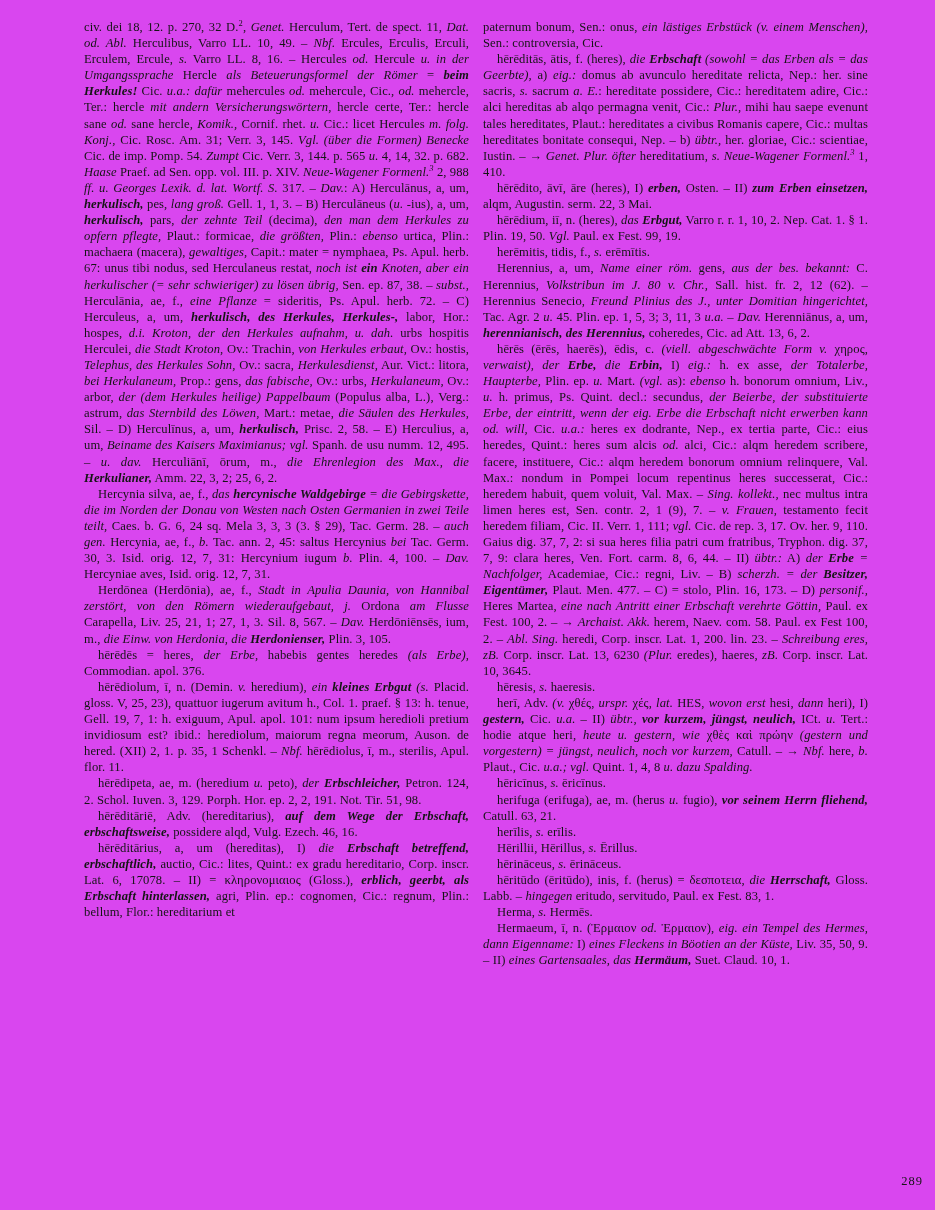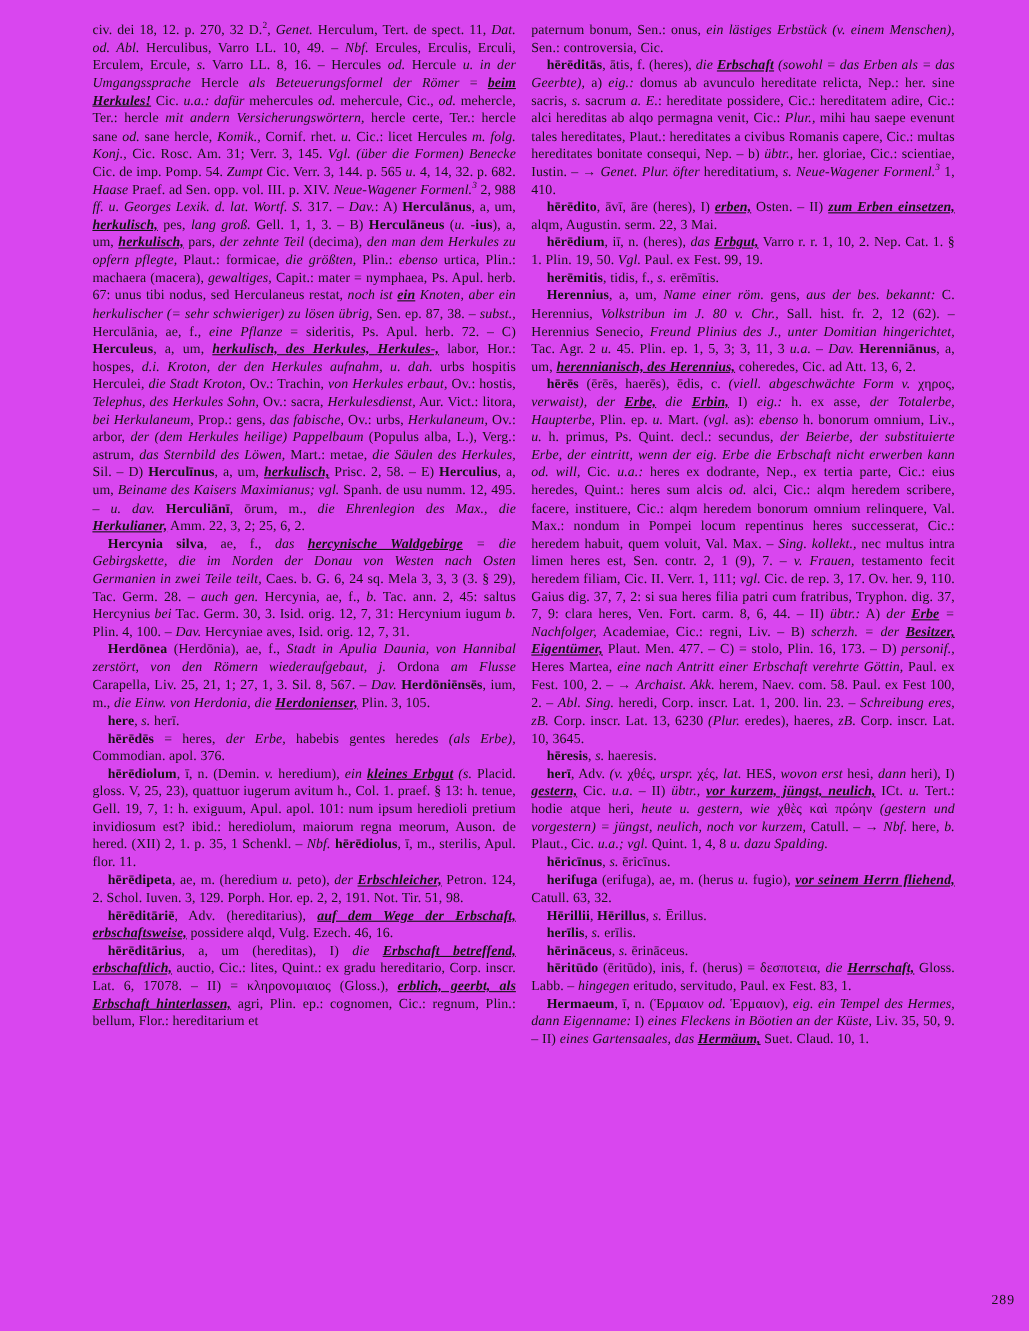--- a/index.html
+++ b/index.html
@@ -21,61 +21,61 @@
     width: 385px;
     font-size: 12.6px;
     line-height: 16.1px;
     text-align: justify;
     letter-spacing: 0.1px;
   }
   p.entry { margin: 0; text-indent: 14px; }
   p.entry.cont { text-indent: 0; }
   .s-n { font-style: normal; font-weight: normal; }
   .s-i { font-style: italic; }
-  .s-b { font-weight: bold; }
-  .s-bi { font-weight: bold; font-style: italic; text-decoration: underline; }
+  .s-b { font-weight: normal; }
+  .s-bi { font-weight: bold; font-style: italic; }
   .s-sup { vertical-align: super; font-size: 8.5px; line-height: 0; }
   .s-isup { vertical-align: super; font-size: 8.5px; line-height: 0; font-style: italic; }
   .page-number {
     position: absolute;
     top: 1174px;
     right: 12px;
     font-size: 12.5px;
     letter-spacing: 1px;
   }
 </style>
 </head>
 <body>
 
 <div class="page">
   <div class="columns">
     <div class="column">
         <p class="entry cont"><span class="s-n">civ. dei 18, 12. p. 270, 32 D.</span><span class="s-sup">2</span><span class="s-n">, </span><span class="s-i">Genet.</span><span class="s-n"> Herculum, Tert. de spect. 11, </span><span class="s-i">Dat. od. Abl.</span><span class="s-n"> Herculibus, Varro LL. 10, 49. – </span><span class="s-i">Nbf.</span><span class="s-n"> Ercules, Erculis, Erculi, Erculem, Ercule, </span><span class="s-i">s.</span><span class="s-n"> Varro LL. 8, 16. – Hercules </span><span class="s-i">od.</span><span class="s-n"> Hercule </span><span class="s-i">u. in der Umgangssprache</span><span class="s-n"> Hercle </span><span class="s-i">als Beteuerungsformel der Römer</span><span class="s-n"> = </span><span class="s-bi">beim Herkules!</span><span class="s-n"> Cic. </span><span class="s-i">u.a.: dafür</span><span class="s-n"> mehercules </span><span class="s-i">od.</span><span class="s-n"> mehercule, Cic., </span><span class="s-i">od.</span><span class="s-n"> mehercle, Ter.: hercle </span><span class="s-i">mit andern Versicherungswörtern,</span><span class="s-n"> hercle certe, Ter.: hercle sane </span><span class="s-i">od.</span><span class="s-n"> sane hercle, </span><span class="s-i">Komik.,</span><span class="s-n"> Cornif. rhet. </span><span class="s-i">u.</span><span class="s-n"> Cic.: licet Hercules </span><span class="s-i">m. folg. Konj.,</span><span class="s-n"> Cic. Rosc. Am. 31; Verr. 3, 145. </span><span class="s-i">Vgl. (über die Formen) Benecke</span><span class="s-n"> Cic. de imp. Pomp. 54. </span><span class="s-i">Zumpt</span><span class="s-n"> Cic. Verr. 3, 144. p. 565 </span><span class="s-i">u.</span><span class="s-n"> 4, 14, 32. p. 682. </span><span class="s-i">Haase</span><span class="s-n"> Praef. ad Sen. opp. vol. III. p. XIV. </span><span class="s-i">Neue-Wagener Formenl.</span><span class="s-isup">3</span><span class="s-n"> 2, 988 </span><span class="s-i">ff. u. Georges Lexik. d. lat. Wortf. S.</span><span class="s-n"> 317. – </span><span class="s-i">Dav.</span><span class="s-n">: A) </span><span class="s-b">Herculānus</span><span class="s-n">, a, um, </span><span class="s-bi">herkulisch,</span><span class="s-n"> pes, </span><span class="s-i">lang groß.</span><span class="s-n"> Gell. 1, 1, 3. – B) </span><span class="s-b">Herculāneus</span><span class="s-n"> (</span><span class="s-i">u.</span><span class="s-n"> -</span><span class="s-b">ius</span><span class="s-n">), a, um, </span><span class="s-bi">herkulisch,</span><span class="s-n"> pars, </span><span class="s-i">der zehnte Teil</span><span class="s-n"> (decima), </span><span class="s-i">den man dem Herkules zu opfern pflegte,</span><span class="s-n"> Plaut.: formicae, </span><span class="s-i">die größten,</span><span class="s-n"> Plin.: </span><span class="s-i">ebenso</span><span class="s-n"> urtica, Plin.: machaera (macera), </span><span class="s-i">gewaltiges,</span><span class="s-n"> Capit.: mater = nymphaea, Ps. Apul. herb. 67: unus tibi nodus, sed Herculaneus restat, </span><span class="s-i">noch ist </span><span class="s-bi">ein</span><span class="s-i"> Knoten, aber ein herkulischer (= sehr schwieriger) zu lösen übrig,</span><span class="s-n"> Sen. ep. 87, 38. – </span><span class="s-i">subst.,</span><span class="s-n"> Herculānia, ae, f., </span><span class="s-i">eine Pflanze</span><span class="s-n"> = sideritis, Ps. Apul. herb. 72. – C) </span><span class="s-b">Herculeus</span><span class="s-n">, a, um, </span><span class="s-bi">herkulisch, des Herkules, Herkules-,</span><span class="s-n"> labor, Hor.: hospes, </span><span class="s-i">d.i. Kroton, der den Herkules aufnahm, u. dah.</span><span class="s-n"> urbs hospitis Herculei, </span><span class="s-i">die Stadt Kroton,</span><span class="s-n"> Ov.: Trachin, </span><span class="s-i">von Herkules erbaut,</span><span class="s-n"> Ov.: hostis, </span><span class="s-i">Telephus, des Herkules Sohn,</span><span class="s-n"> Ov.: sacra, </span><span class="s-i">Herkulesdienst,</span><span class="s-n"> Aur. Vict.: litora, </span><span class="s-i">bei Herkulaneum,</span><span class="s-n"> Prop.: gens, </span><span class="s-i">das fabische,</span><span class="s-n"> Ov.: urbs, </span><span class="s-i">Herkulaneum,</span><span class="s-n"> Ov.: arbor, </span><span class="s-i">der (dem Herkules heilige) Pappelbaum</span><span class="s-n"> (Populus alba, L.), Verg.: astrum, </span><span class="s-i">das Sternbild des Löwen,</span><span class="s-n"> Mart.: metae, </span><span class="s-i">die Säulen des Herkules,</span><span class="s-n"> Sil. – D) </span><span class="s-b">Herculīnus</span><span class="s-n">, a, um, </span><span class="s-bi">herkulisch,</span><span class="s-n"> Prisc. 2, 58. – E) </span><span class="s-b">Herculius</span><span class="s-n">, a, um, </span><span class="s-i">Beiname des Kaisers Maximianus; vgl.</span><span class="s-n"> Spanh. de usu numm. 12, 495. – </span><span class="s-i">u. dav.</span><span class="s-n"> </span><span class="s-b">Herculiānī</span><span class="s-n">, ōrum, m., </span><span class="s-i">die Ehrenlegion des Max., die </span><span class="s-bi">Herkulianer,</span><span class="s-n"> Amm. 22, 3, 2; 25, 6, 2.</span></p>
         <p class="entry"><span class="s-b">Hercynia silva</span><span class="s-n">, ae, f., </span><span class="s-i">das </span><span class="s-bi">hercynische Waldgebirge</span><span class="s-i"> = die Gebirgskette, die im Norden der Donau von Westen nach Osten Germanien in zwei Teile teilt,</span><span class="s-n"> Caes. b. G. 6, 24 sq. Mela 3, 3, 3 (3. § 29), Tac. Germ. 28. – </span><span class="s-i">auch gen.</span><span class="s-n"> Hercynia, ae, f., </span><span class="s-i">b.</span><span class="s-n"> Tac. ann. 2, 45: saltus Hercynius </span><span class="s-i">bei</span><span class="s-n"> Tac. Germ. 30, 3. Isid. orig. 12, 7, 31: Hercynium iugum </span><span class="s-i">b.</span><span class="s-n"> Plin. 4, 100. – </span><span class="s-i">Dav.</span><span class="s-n"> Hercyniae aves, Isid. orig. 12, 7, 31.</span></p>
         <p class="entry"><span class="s-b">Herdōnea</span><span class="s-n"> (Herdōnia), ae, f., </span><span class="s-i">Stadt in Apulia Daunia, von Hannibal zerstört, von den Römern wiederaufgebaut, j.</span><span class="s-n"> Ordona </span><span class="s-i">am Flusse</span><span class="s-n"> Carapella, Liv. 25, 21, 1; 27, 1, 3. Sil. 8, 567. – </span><span class="s-i">Dav.</span><span class="s-n"> </span><span class="s-b">Herdōniēnsēs</span><span class="s-n">, ium, m., </span><span class="s-i">die Einw. von Herdonia, die </span><span class="s-bi">Herdonienser,</span><span class="s-n"> Plin. 3, 105.</span></p>
-        <p class="entry"><span class="s-b">here</span><span class="s-n">, </span><span class="s-i">s.</span><span class="s-n"> herī.</span></p>
         <p class="entry"><span class="s-b">hērēdēs</span><span class="s-n"> = heres, </span><span class="s-i">der Erbe,</span><span class="s-n"> habebis gentes heredes </span><span class="s-i">(als Erbe),</span><span class="s-n"> Commodian. apol. 376.</span></p>
         <p class="entry"><span class="s-b">hērēdiolum</span><span class="s-n">, ī, n. (Demin. </span><span class="s-i">v.</span><span class="s-n"> heredium), </span><span class="s-i">ein </span><span class="s-bi">kleines Erbgut</span><span class="s-i"> (s.</span><span class="s-n"> Placid. gloss. V, 25, 23), quattuor iugerum avitum h., Col. 1. praef. § 13: h. tenue, Gell. 19, 7, 1: h. exiguum, Apul. apol. 101: num ipsum heredioli pretium invidiosum est? ibid.: herediolum, maiorum regna meorum, Auson. de hered. (XII) 2, 1. p. 35, 1 Schenkl. – </span><span class="s-i">Nbf.</span><span class="s-n"> </span><span class="s-b">hērēdiolus</span><span class="s-n">, ī, m., sterilis, Apul. flor. 11.</span></p>
         <p class="entry"><span class="s-b">hērēdipeta</span><span class="s-n">, ae, m. (heredium </span><span class="s-i">u.</span><span class="s-n"> peto), </span><span class="s-i">der </span><span class="s-bi">Erbschleicher,</span><span class="s-n"> Petron. 124, 2. Schol. Iuven. 3, 129. Porph. Hor. ep. 2, 2, 191. Not. Tir. 51, 98.</span></p>
         <p class="entry"><span class="s-b">hērēditāriē</span><span class="s-n">, Adv. (hereditarius), </span><span class="s-bi">auf dem Wege der Erbschaft, erbschaftsweise,</span><span class="s-n"> possidere alqd, Vulg. Ezech. 46, 16.</span></p>
         <p class="entry"><span class="s-b">hērēditārius</span><span class="s-n">, a, um (hereditas), I) </span><span class="s-i">die </span><span class="s-bi">Erbschaft betreffend, erbschaftlich,</span><span class="s-n"> auctio, Cic.: lites, Quint.: ex gradu hereditario, Corp. inscr. Lat. 6, 17078. – II) = κληρονομιαιος (Gloss.), </span><span class="s-bi">erblich, geerbt, als Erbschaft hinterlassen,</span><span class="s-n"> agri, Plin. ep.: cognomen, Cic.: regnum, Plin.: bellum, Flor.: hereditarium et</span></p>
       </div>
     <div class="column">
         <p class="entry cont"><span class="s-n">paternum bonum, Sen.: onus, </span><span class="s-i">ein lästiges Erbstück (v. einem Menschen),</span><span class="s-n"> Sen.: controversia, Cic.</span></p>
         <p class="entry"><span class="s-b">hērēditās</span><span class="s-n">, ātis, f. (heres), </span><span class="s-i">die </span><span class="s-bi">Erbschaft</span><span class="s-i"> (sowohl = das Erben als = das Geerbte),</span><span class="s-n"> a) </span><span class="s-i">eig.:</span><span class="s-n"> domus ab avunculo hereditate relicta, Nep.: her. sine sacris, </span><span class="s-i">s.</span><span class="s-n"> sacrum </span><span class="s-i">a. E.</span><span class="s-n">: hereditate possidere, Cic.: hereditatem adire, Cic.: alci hereditas ab alqo permagna venit, Cic.: </span><span class="s-i">Plur.,</span><span class="s-n"> mihi hau saepe evenunt tales hereditates, Plaut.: hereditates a civibus Romanis capere, Cic.: multas hereditates bonitate consequi, Nep. – b) </span><span class="s-i">übtr.,</span><span class="s-n"> her. gloriae, Cic.: scientiae, Iustin. – → </span><span class="s-i">Genet. Plur. öfter</span><span class="s-n"> hereditatium, </span><span class="s-i">s. Neue-Wagener Formenl.</span><span class="s-isup">3</span><span class="s-n"> 1, 410.</span></p>
         <p class="entry"><span class="s-b">hērēdito</span><span class="s-n">, āvī, āre (heres), I) </span><span class="s-bi">erben,</span><span class="s-n"> Osten. – II) </span><span class="s-bi">zum Erben einsetzen,</span><span class="s-n"> alqm, Augustin. serm. 22, 3 Mai.</span></p>
         <p class="entry"><span class="s-b">hērēdium</span><span class="s-n">, iī, n. (heres), </span><span class="s-i">das </span><span class="s-bi">Erbgut,</span><span class="s-n"> Varro r. r. 1, 10, 2. Nep. Cat. 1. § 1. Plin. 19, 50. </span><span class="s-i">Vgl.</span><span class="s-n"> Paul. ex Fest. 99, 19.</span></p>
         <p class="entry"><span class="s-b">herēmitis</span><span class="s-n">, tidis, f., </span><span class="s-i">s.</span><span class="s-n"> erēmītis.</span></p>
         <p class="entry"><span class="s-b">Herennius</span><span class="s-n">, a, um, </span><span class="s-i">Name einer röm.</span><span class="s-n"> gens, </span><span class="s-i">aus der bes. bekannt:</span><span class="s-n"> C. Herennius, </span><span class="s-i">Volkstribun im J. 80 v. Chr.,</span><span class="s-n"> Sall. hist. fr. 2, 12 (62). – Herennius Senecio, </span><span class="s-i">Freund Plinius des J., unter Domitian hingerichtet,</span><span class="s-n"> Tac. Agr. 2 </span><span class="s-i">u.</span><span class="s-n"> 45. Plin. ep. 1, 5, 3; 3, 11, 3 </span><span class="s-i">u.a.</span><span class="s-n"> – </span><span class="s-i">Dav.</span><span class="s-n"> </span><span class="s-b">Herenniānus</span><span class="s-n">, a, um, </span><span class="s-bi">herennianisch, des Herennius,</span><span class="s-n"> coheredes, Cic. ad Att. 13, 6, 2.</span></p>
         <p class="entry"><span class="s-b">hērēs</span><span class="s-n"> (ērēs, haerēs), ēdis, c. </span><span class="s-i">(viell. abgeschwächte Form v.</span><span class="s-n"> χηρος, </span><span class="s-i">verwaist), der </span><span class="s-bi">Erbe,</span><span class="s-i"> die </span><span class="s-bi">Erbin,</span><span class="s-n"> I) </span><span class="s-i">eig.:</span><span class="s-n"> h. ex asse, </span><span class="s-i">der Totalerbe, Haupterbe,</span><span class="s-n"> Plin. ep. </span><span class="s-i">u.</span><span class="s-n"> Mart. </span><span class="s-i">(vgl.</span><span class="s-n"> as): </span><span class="s-i">ebenso</span><span class="s-n"> h. bonorum omnium, Liv., </span><span class="s-i">u.</span><span class="s-n"> h. primus, Ps. Quint. decl.: secundus, </span><span class="s-i">der Beierbe, der substituierte Erbe, der eintritt, wenn der eig. Erbe die Erbschaft nicht erwerben kann od. will,</span><span class="s-n"> Cic. </span><span class="s-i">u.a.:</span><span class="s-n"> heres ex dodrante, Nep., ex tertia parte, Cic.: eius heredes, Quint.: heres sum alcis </span><span class="s-i">od.</span><span class="s-n"> alci, Cic.: alqm heredem scribere, facere, instituere, Cic.: alqm heredem bonorum omnium relinquere, Val. Max.: nondum in Pompei locum repentinus heres successerat, Cic.: heredem habuit, quem voluit, Val. Max. – </span><span class="s-i">Sing. kollekt.,</span><span class="s-n"> nec multus intra limen heres est, Sen. contr. 2, 1 (9), 7. – </span><span class="s-i">v. Frauen,</span><span class="s-n"> testamento fecit heredem filiam, Cic. II. Verr. 1, 111; </span><span class="s-i">vgl.</span><span class="s-n"> Cic. de rep. 3, 17. Ov. her. 9, 110. Gaius dig. 37, 7, 2: si sua heres filia patri cum fratribus, Tryphon. dig. 37, 7, 9: clara heres, Ven. Fort. carm. 8, 6, 44. – II) </span><span class="s-i">übtr.:</span><span class="s-n"> A) </span><span class="s-i">der </span><span class="s-bi">Erbe</span><span class="s-i"> = Nachfolger,</span><span class="s-n"> Academiae, Cic.: regni, Liv. – B) </span><span class="s-i">scherzh. = der </span><span class="s-bi">Besitzer, Eigentümer,</span><span class="s-n"> Plaut. Men. 477. – C) = stolo, Plin. 16, 173. – D) </span><span class="s-i">personif.,</span><span class="s-n"> Heres Martea, </span><span class="s-i">eine nach Antritt einer Erbschaft verehrte Göttin,</span><span class="s-n"> Paul. ex Fest. 100, 2. – → </span><span class="s-i">Archaist. Akk.</span><span class="s-n"> herem, Naev. com. 58. Paul. ex Fest 100, 2. – </span><span class="s-i">Abl. Sing.</span><span class="s-n"> heredi, Corp. inscr. Lat. 1, 200. lin. 23. – </span><span class="s-i">Schreibung eres, zB.</span><span class="s-n"> Corp. inscr. Lat. 13, 6230 </span><span class="s-i">(Plur.</span><span class="s-n"> eredes), haeres, </span><span class="s-i">zB.</span><span class="s-n"> Corp. inscr. Lat. 10, 3645.</span></p>
         <p class="entry"><span class="s-b">hēresis</span><span class="s-n">, </span><span class="s-i">s.</span><span class="s-n"> haeresis.</span></p>
         <p class="entry"><span class="s-b">herī</span><span class="s-n">, Adv. </span><span class="s-i">(v.</span><span class="s-n"> χθές, </span><span class="s-i">urspr.</span><span class="s-n"> χές, </span><span class="s-i">lat.</span><span class="s-n"> HES, </span><span class="s-i">wovon erst</span><span class="s-n"> hesi, </span><span class="s-i">dann</span><span class="s-n"> heri), I) </span><span class="s-bi">gestern,</span><span class="s-n"> Cic. </span><span class="s-i">u.a.</span><span class="s-n"> – II) </span><span class="s-i">übtr.,</span><span class="s-n"> </span><span class="s-bi">vor kurzem, jüngst, neulich,</span><span class="s-n"> ICt. </span><span class="s-i">u.</span><span class="s-n"> Tert.: hodie atque heri, </span><span class="s-i">heute u. gestern, wie</span><span class="s-n"> χθὲς καὶ πρώην </span><span class="s-i">(gestern und vorgestern) = jüngst, neulich, noch vor kurzem,</span><span class="s-n"> Catull. – → </span><span class="s-i">Nbf.</span><span class="s-n"> here, </span><span class="s-i">b.</span><span class="s-n"> Plaut., Cic. </span><span class="s-i">u.a.;</span><span class="s-n"> </span><span class="s-i">vgl.</span><span class="s-n"> Quint. 1, 4, 8 </span><span class="s-i">u. dazu Spalding.</span></p>
         <p class="entry"><span class="s-b">hēricīnus</span><span class="s-n">, </span><span class="s-i">s.</span><span class="s-n"> ēricīnus.</span></p>
-        <p class="entry"><span class="s-b">herifuga</span><span class="s-n"> (erifuga), ae, m. (herus </span><span class="s-i">u.</span><span class="s-n"> fugio), </span><span class="s-bi">vor seinem Herrn fliehend,</span><span class="s-n"> Catull. 63, 32.</span></p>
+        <p class="entry"><span class="s-b">herifuga</span><span class="s-n"> (erifuga), ae, m. (herus </span><span class="s-i">u.</span><span class="s-n"> fugio), </span><span class="s-bi">vor seinem Herrn fliehend,</span><span class="s-n"> Catull. 63, 21.</span></p>
+        <p class="entry"><span class="s-b">herīlis</span><span class="s-n">, </span><span class="s-i">s.</span><span class="s-n"> erīlis.</span></p>
         <p class="entry"><span class="s-b">Hērillii</span><span class="s-n">, </span><span class="s-b">Hērillus</span><span class="s-n">, </span><span class="s-i">s.</span><span class="s-n"> Ērillus.</span></p>
-        <p class="entry"><span class="s-b">herīlis</span><span class="s-n">, </span><span class="s-i">s.</span><span class="s-n"> erīlis.</span></p>
         <p class="entry"><span class="s-b">hērināceus</span><span class="s-n">, </span><span class="s-i">s.</span><span class="s-n"> ērināceus.</span></p>
         <p class="entry"><span class="s-b">hēritūdo</span><span class="s-n"> (ēritūdo), inis, f. (herus) = δεσποτεια, </span><span class="s-i">die </span><span class="s-bi">Herrschaft,</span><span class="s-n"> Gloss. Labb. – </span><span class="s-i">hingegen</span><span class="s-n"> eritudo, servitudo, Paul. ex Fest. 83, 1.</span></p>
+        <p class="entry"><span class="s-b">Herma</span><span class="s-n">, </span><span class="s-i">s.</span><span class="s-n"> Hermēs.</span></p>
         <p class="entry"><span class="s-b">Hermaeum</span><span class="s-n">, ī, n. (Ἑρμαιον </span><span class="s-i">od.</span><span class="s-n"> Ἑρμαιον), </span><span class="s-i">eig. ein Tempel des Hermes, dann Eigenname:</span><span class="s-n"> I) </span><span class="s-i">eines Fleckens in Böotien an der Küste,</span><span class="s-n"> Liv. 35, 50, 9. – II) </span><span class="s-i">eines Gartensaales, das </span><span class="s-bi">Hermäum,</span><span class="s-n"> Suet. Claud. 10, 1.</span></p>
       </div>
   </div>
   <div class="page-number">289</div>
 </div>
 
 </body></html>

